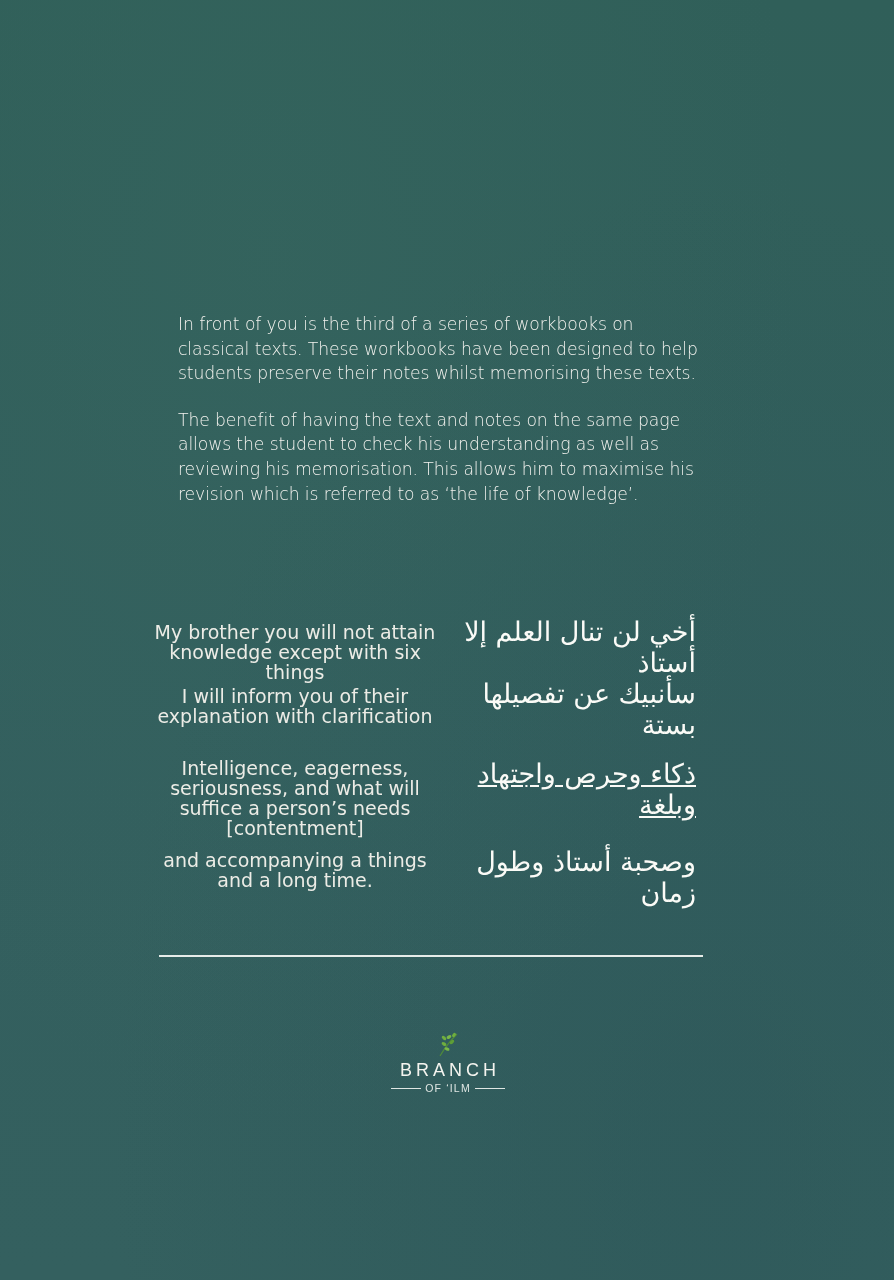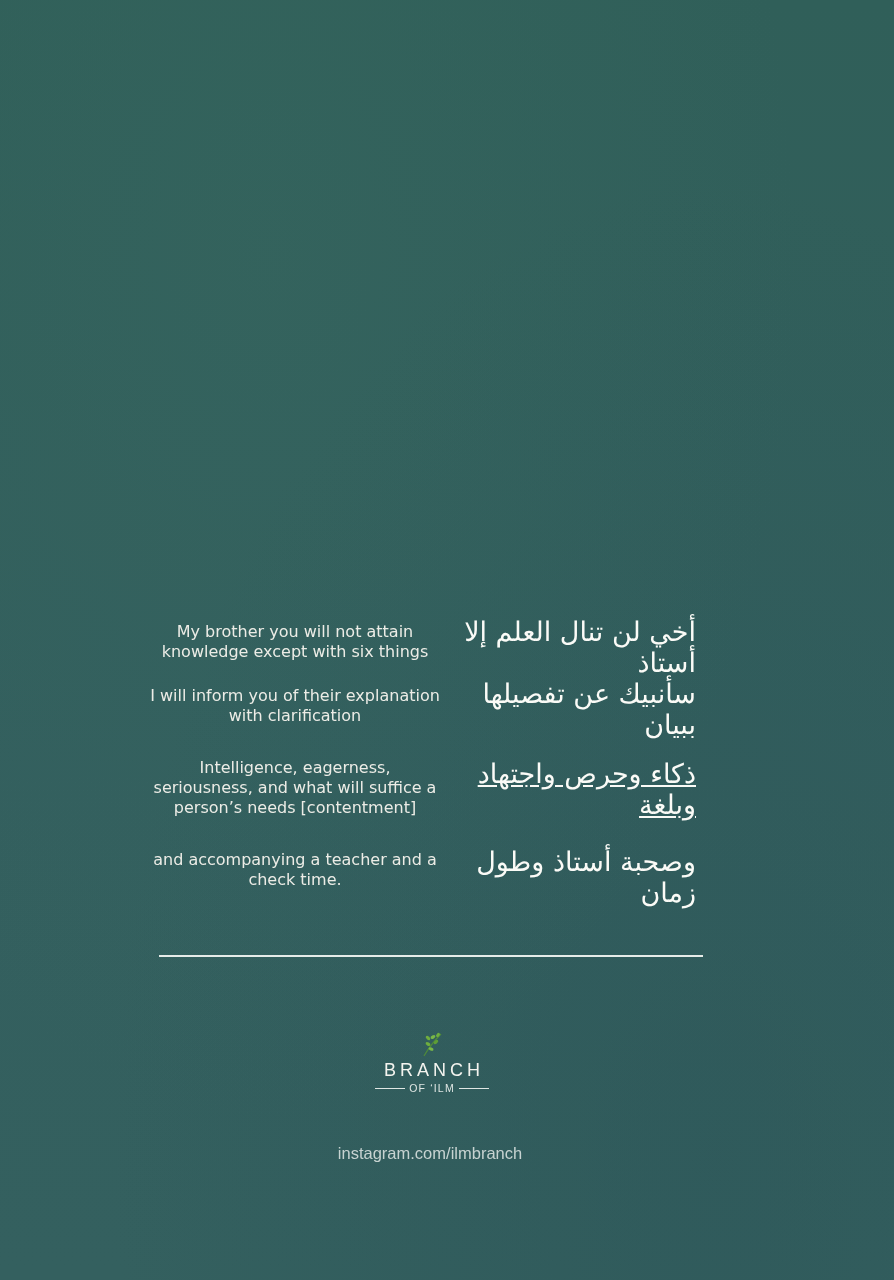--- a/index.html
+++ b/index.html
@@ -21,33 +21,33 @@
     }
     .intro p { margin: 0 0 22px 0; }
     .poem {
       position: absolute; left: 150px; top: 614px; width: 560px;
     }
     .verse {
       position: absolute; left: 0; width: 560px;
     }
     .verse .en {
       position: absolute; left: 0; width: 290px; text-align: center;
-      font-size: 16px; line-height: 20px; color: #ecece6;
+      font-size: 19px; line-height: 20px; color: #ecece6;
     }
     .verse .ar {
       position: absolute; right: 0; width: 260px; text-align: right;
       font-family: "DejaVu Serif", serif; font-size: 27px; direction: rtl;
       color: #fbfbf7; padding-right: 14px;
     }
     .divider {
       position: absolute; left: 159px; top: 955px; width: 544px; height: 2px;
       background: #e6ece9;
     }
     .logo {
-      position: absolute; left: 332px; top: 1030px; width: 200px; text-align: center;
+      position: absolute; left: 348px; top: 1030px; width: 200px; text-align: center;
     }
     .leaf { display: block; margin: 0 auto; }
     .brand-name {
       font-family: "Liberation Sans", sans-serif; font-size: 18px; letter-spacing: 4px;
       color: #f4f4ef; margin-top: 2px; padding-left: 4px;
     }
     .brand-sub {
       display: flex; align-items: center; justify-content: center; gap: 4px;
       font-family: "Liberation Sans", sans-serif; font-size: 10.5px; letter-spacing: 1.2px;
       color: #dfe6e3; margin-top: 1px;
@@ -56,37 +56,39 @@
     .links {
       position: absolute; left: 300px; top: 1137px; width: 260px; text-align: center;
       font-family: "Liberation Sans", sans-serif; font-size: 16.5px; color: #c7d3d1;
     }
     .links a { display: block; color: inherit; text-decoration: none; line-height: 32px; }
   </style>
 </head>
 <body>
 
 <div class="intro">
+  <p>In front of you is the third of a series of workbooks on classical texts. These workbooks have been designed to help students preserve their notes whilst memorising these texts.</p>
+  <p>The benefit of having the text and notes on the same page allows the student to check his understanding as well as reviewing his memorisation. This allows him to maximise his revision which is referred to as ‘the life of knowledge’.</p>
 </div>
 
 <div class="poem">
   <div class="verse" style="top:8px;">
     <div class="en">My brother you will not attain knowledge except with six things</div>
     <div class="ar" style="top:-6px;">أخي لن تنال العلم إلا أستاذ</div>
   </div>
   <div class="verse" style="top:72px;">
     <div class="en">I will inform you of their explanation with clarification</div>
-    <div class="ar" style="top:-8px;">سأنبيك عن تفصيلها ببيان</div>
+    <div class="ar" style="top:-8px;">سأنبيك عن تفصيلها بستة</div>
   </div>
   <div class="verse" style="top:144px;">
     <div class="en">Intelligence, eagerness, seriousness, and what will suffice a person’s needs [contentment]</div>
     <div class="ar" style="top:0;text-decoration:underline;">ذكاء وحرص واجتهاد وبلغة</div>
   </div>
   <div class="verse" style="top:236px;">
-    <div class="en">and accompanying a teacher and a check time.</div>
+    <div class="en">and accompanying a things and a long time.</div>
     <div class="ar" style="top:-4px;text-align:right;">وصحبة أستاذ وطول زمان</div>
   </div>
 </div>
 
 <div class="divider"></div>
 
 <div class="logo">
   <svg class="leaf" width="26" height="28" viewBox="0 0 26 28">
     <path d="M5 26 Q12 14 22 4" stroke="#4f8a3a" stroke-width="1.2" fill="none"></path>
     <ellipse cx="9" cy="8" rx="2.6" ry="1.6" fill="#6fae3e" transform="rotate(40 9 8)"></ellipse>
@@ -98,14 +100,13 @@
   </svg>
   <div class="brand-name">BRANCH</div>
   <div class="brand-sub">
     <span class="rule"></span>
     <span>OF ‘ILM</span>
     <span class="rule"></span>
   </div>
 </div>
 
 <div class="links">
-  <a>instagram.com/ilmbranch</a>
 </div>
 
 </body></html>

